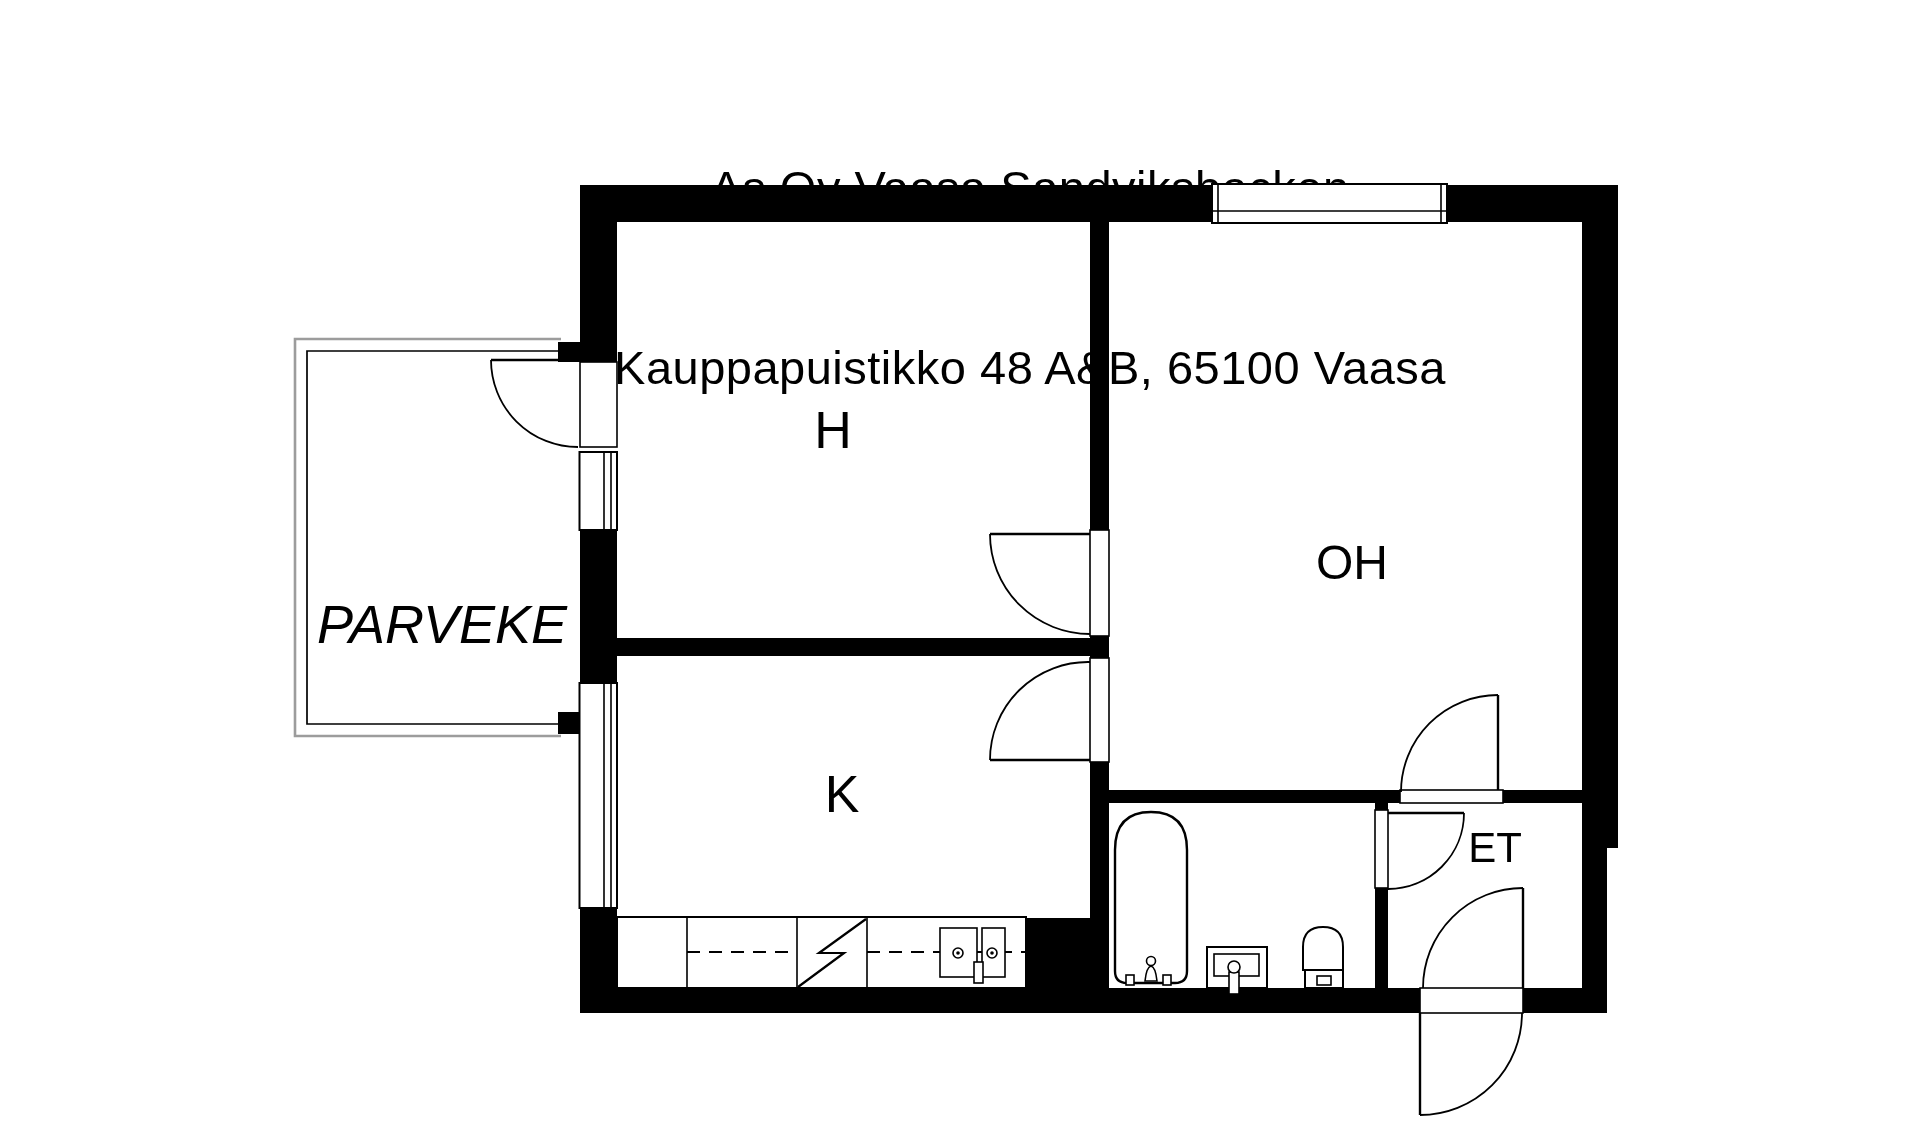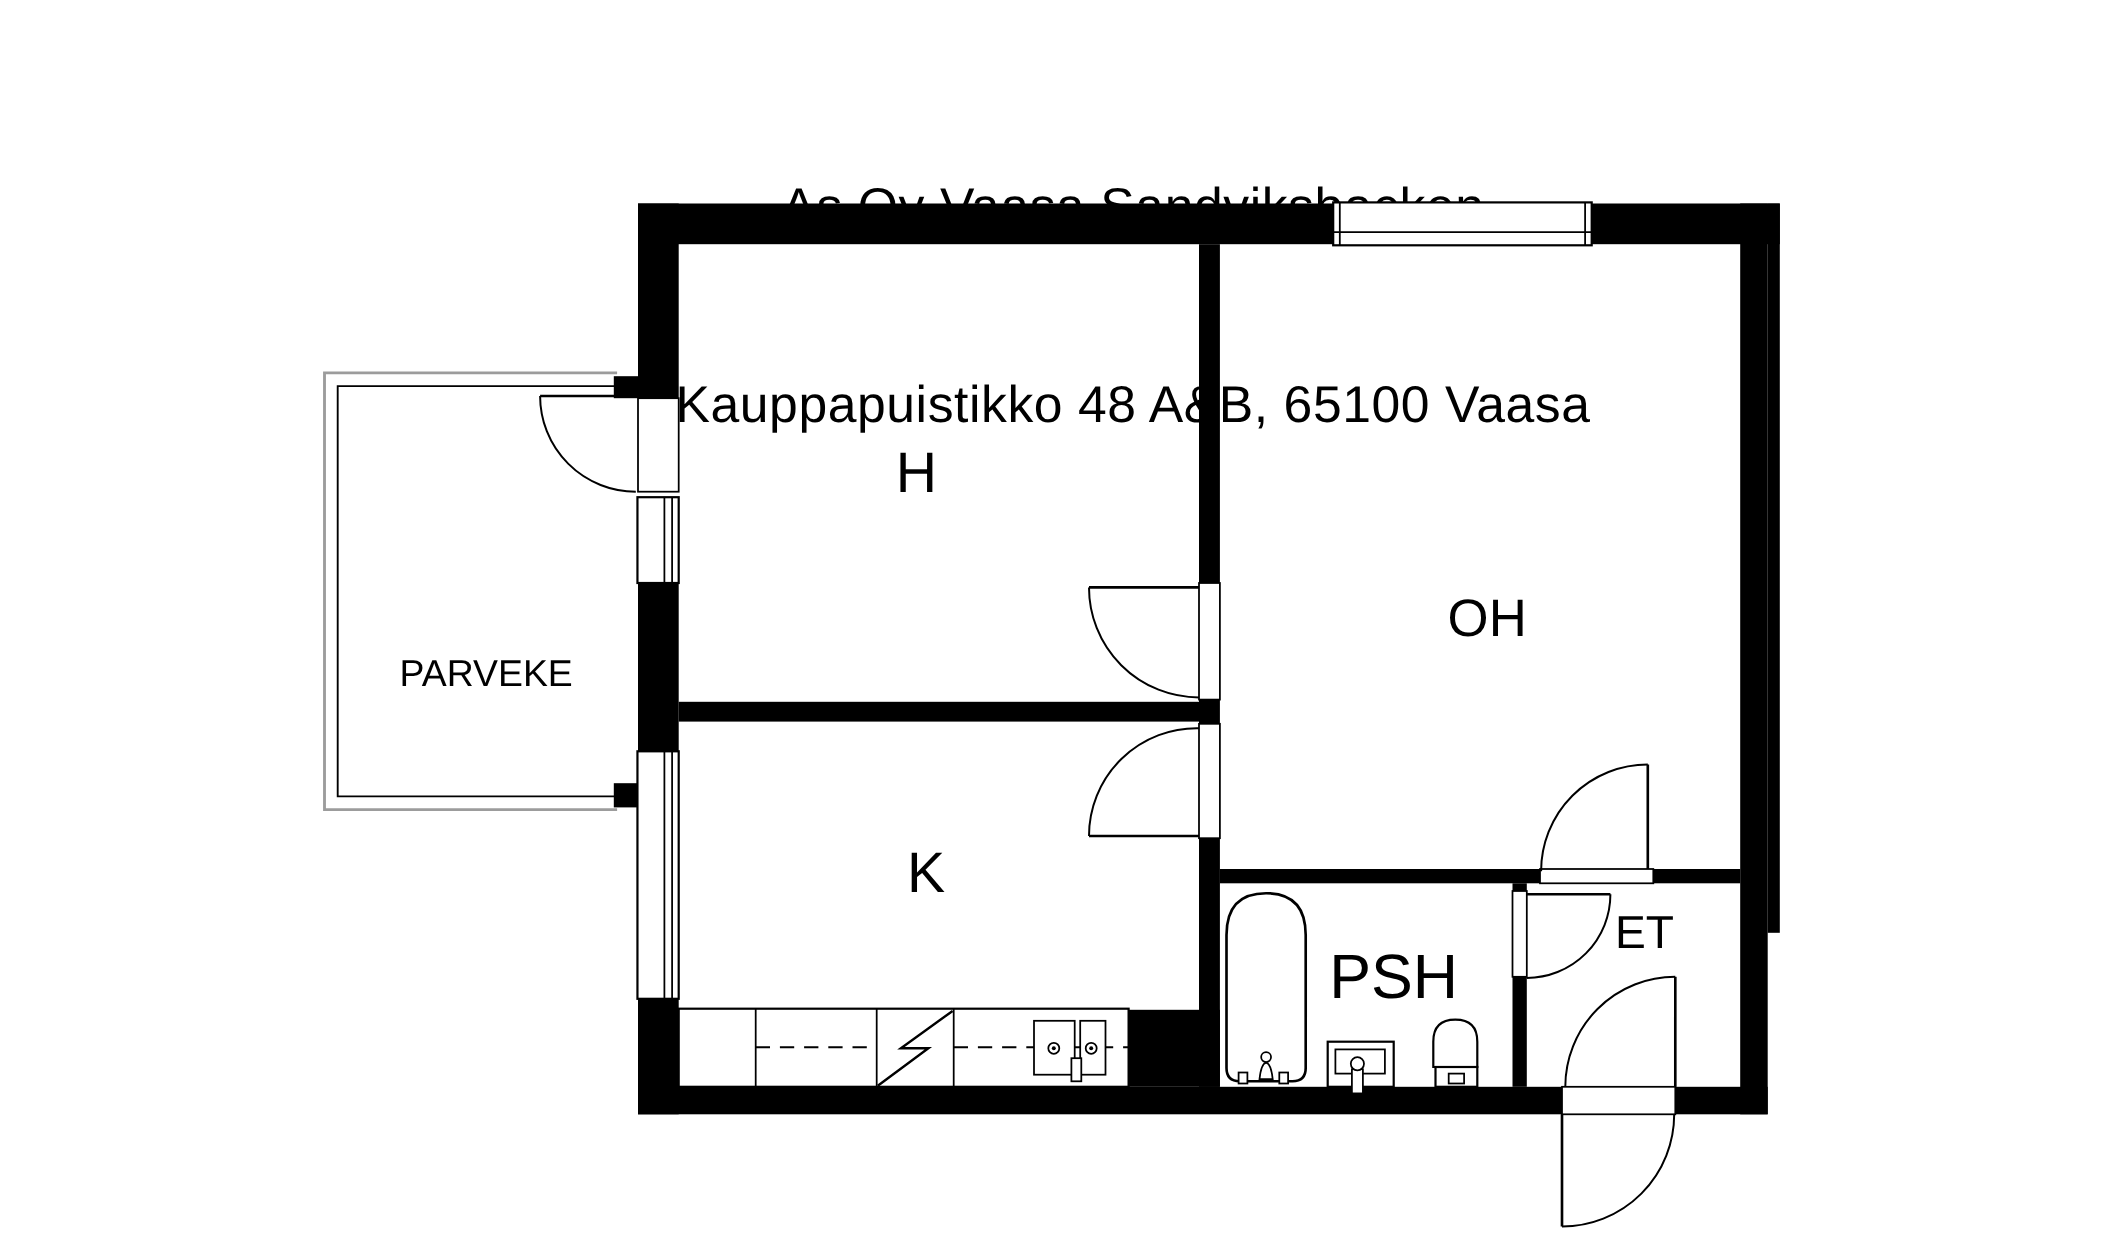--- a/index.html
+++ b/index.html
@@ -18,21 +18,21 @@
   .plan-svg{position:absolute;left:0;top:0;width:1920px;height:1135px;}
   .lbl{
     position:absolute;text-align:center;color:#000;
     font-family:"Liberation Sans", sans-serif;
     white-space:pre;line-height:1.1;
   }
   .title{
     left:430px;top:38px;width:1200px;
     font-size:47px;line-height:60px;letter-spacing:0.5px;
   }
-  .lbl-parveke{left:292px;top:595px;width:300px;font-size:34px;}
+  .lbl-parveke{left:292px;top:595px;width:300px;font-size:54px;font-style:italic;}
   .lbl-h{left:783px;top:402px;width:100px;font-size:52px;}
   .lbl-k{left:792px;top:766px;width:100px;font-size:52px;}
   .lbl-apartment{left:1153px;top:382px;width:400px;font-size:46px;line-height:50px;}
   .lbl-oh{left:1302px;top:537px;width:100px;font-size:48px;text-align:center;}
   .lbl-psh{left:1167px;top:857px;width:200px;font-size:57px;}
   .lbl-et{left:1445px;top:825px;width:100px;font-size:42px;}
 
   
   .wall{fill:var(--wall,#000);stroke:none;}
   .rail-outer{stroke:var(--balcony-outer-rail,#9c9c9c);stroke-width:2.6;fill:none;}
@@ -178,16 +178,15 @@
       </g>
     </g>
   </svg>
 
   <div class="lbl lbl-parveke">PARVEKE</div>
   <div class="lbl lbl-h">H</div>
   <div class="lbl lbl-k">K</div>
   <div class="lbl lbl-apartment">
   </div>
   <div class="lbl lbl-oh">OH</div>
-  <div class="lbl lbl-psh">PSH</div>
   <div class="lbl lbl-et">ET</div>
 
 </div>
 
 </body></html>

